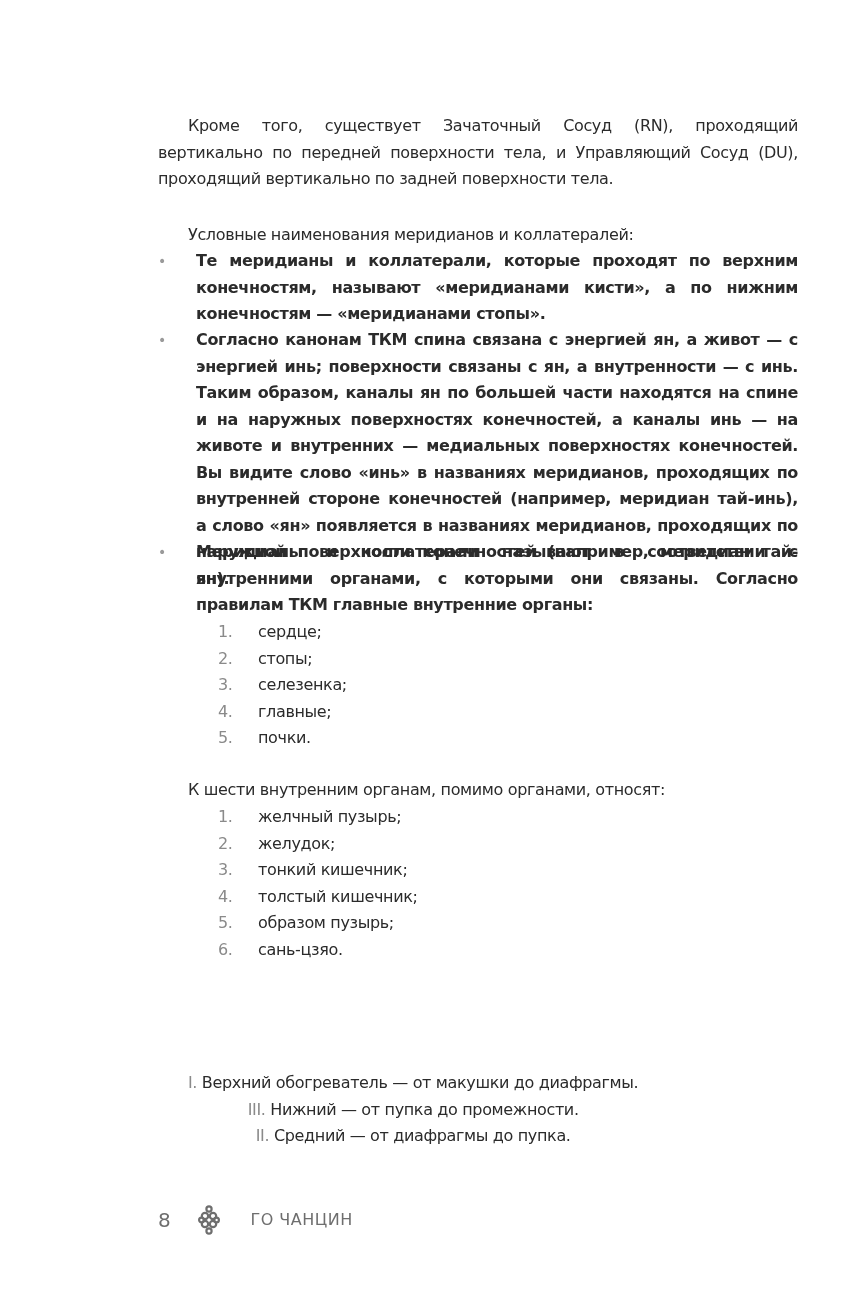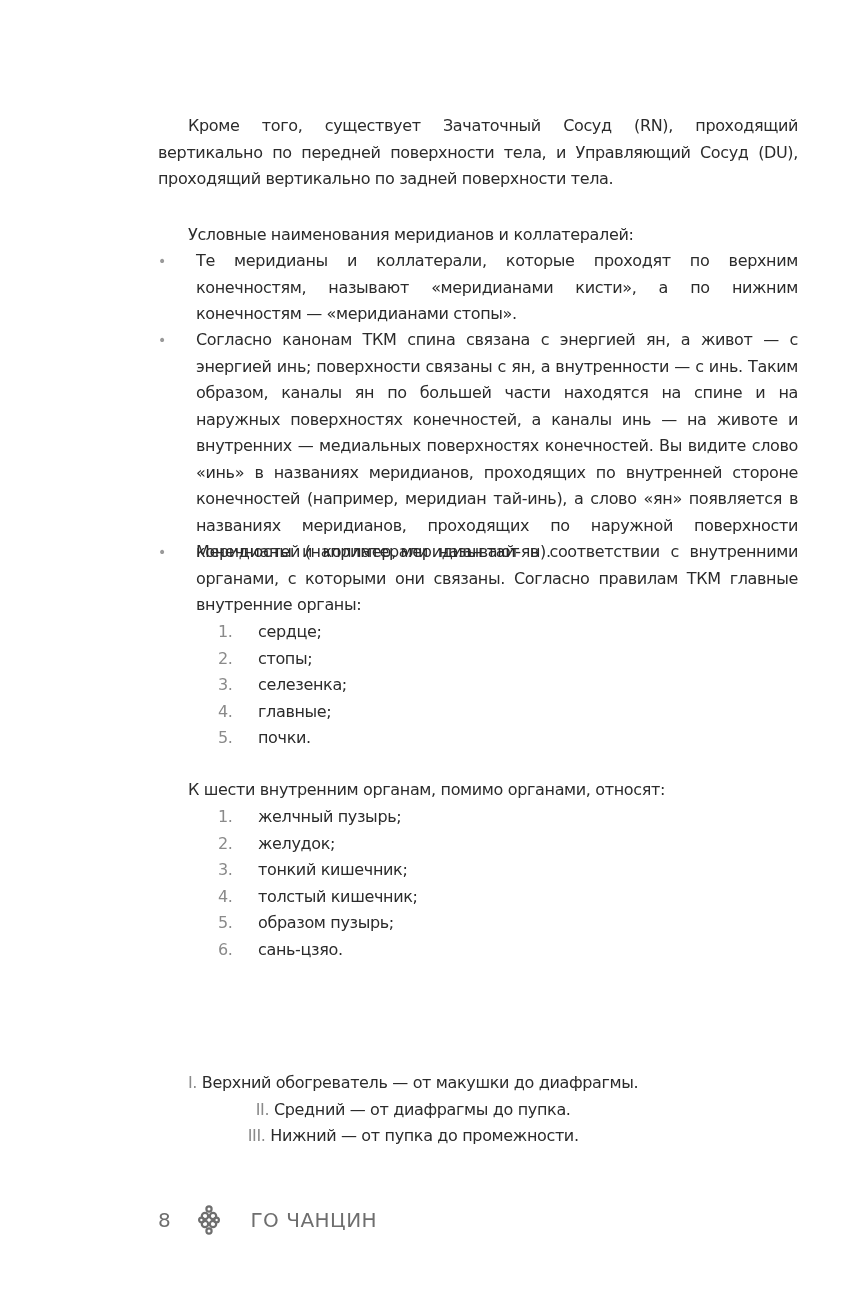--- a/index.html
+++ b/index.html
@@ -7,31 +7,31 @@
       width: 844px; height: 1311px; position: relative; overflow: hidden;
       font-family: "DejaVu Sans", sans-serif; color: #2b2b2b;
     }
     .page { position: absolute; left: 0; top: 1px; width: 844px; height: 1311px; margin-left: 40px; }
     .text { font-size: 16px; line-height: 26.5px; letter-spacing: -0.35px; }
     .para { position: absolute; left: 118px; width: 640px; text-align: justify; }
     .indent { text-indent: 30px; }
     .lead { position: absolute; left: 148px; }
     .bullet-item { position: absolute; left: 118px; width: 640px; }
     .bullet-dot { position: absolute; left: 0; top: 0; width: 14px; color: #9a9a9a; font-size: 14px; }
-    .bullet-text { margin-left: 38px; text-align: justify; }
+    .bullet-text { margin-left: 38px; text-align: justify; font-weight: bold; }
     .olist { position: absolute; left: 178px; }
     .oitem { display: flex; height: 26.5px; }
     .onum { width: 40px; color: #8a8a8a; }
     .rlist { position: absolute; left: 148px; text-align: center; }
     .ritem { height: 26.5px; }
     .rnum { color: #8a8a8a; }
     .footer { position: absolute; left: 118px; top: 1204px; height: 30px; display: flex; align-items: center; color: #6e6e6e; }
     .pnum { font-size: 20px; }
     .knot { margin-left: 28px; width: 22px; height: 30px; }
-    .author { margin-left: 30px; font-size: 20px; letter-spacing: 0.5px; }
+    .author { margin-left: 30px; font-size: 16px; letter-spacing: 0.5px; }
   </style>
 </head>
 <body>
 
 <div class="page text">
 
   <p class="para indent" style="top:112px; margin:0;">Кроме того, существует Зачаточный Сосуд (RN), проходящий вертикально по передней поверхности тела, и Управляющий Сосуд (DU), проходящий вертикально по задней поверхности тела.</p>
 
   <div class="lead" style="top:221px;">Условные наименования меридианов и коллатералей:</div>
 
@@ -98,22 +98,22 @@
       </div>
     <div class="oitem">
         <span class="onum">6.</span>
         <span>сань-цзяо.</span>
       </div>
   </div>
 
 
   <div class="rlist" style="top:1069px;">
     <div class="ritem"><span class="rnum">I.</span> <span>Верхний обогреватель — от макушки до диафрагмы.</span></div>
+    <div class="ritem"><span class="rnum">III.</span> <span>Нижний — от пупка до промежности.</span></div>
     <div class="ritem"><span class="rnum">II.</span> <span>Средний — от диафрагмы до пупка.</span></div>
-    <div class="ritem"><span class="rnum">III.</span> <span>Нижний — от пупка до промежности.</span></div>
   </div>
 
   <div class="footer">
     <span class="pnum">8</span>
     <svg class="knot" viewBox="0 0 22 30">
       <g fill="none" stroke="#6e6e6e" stroke-width="2.2">
         <circle cx="11" cy="4" r="2.6"></circle>
         <circle cx="11" cy="26" r="2.6"></circle>
         <circle cx="7" cy="11" r="3.2"></circle>
         <circle cx="15" cy="11" r="3.2"></circle>

